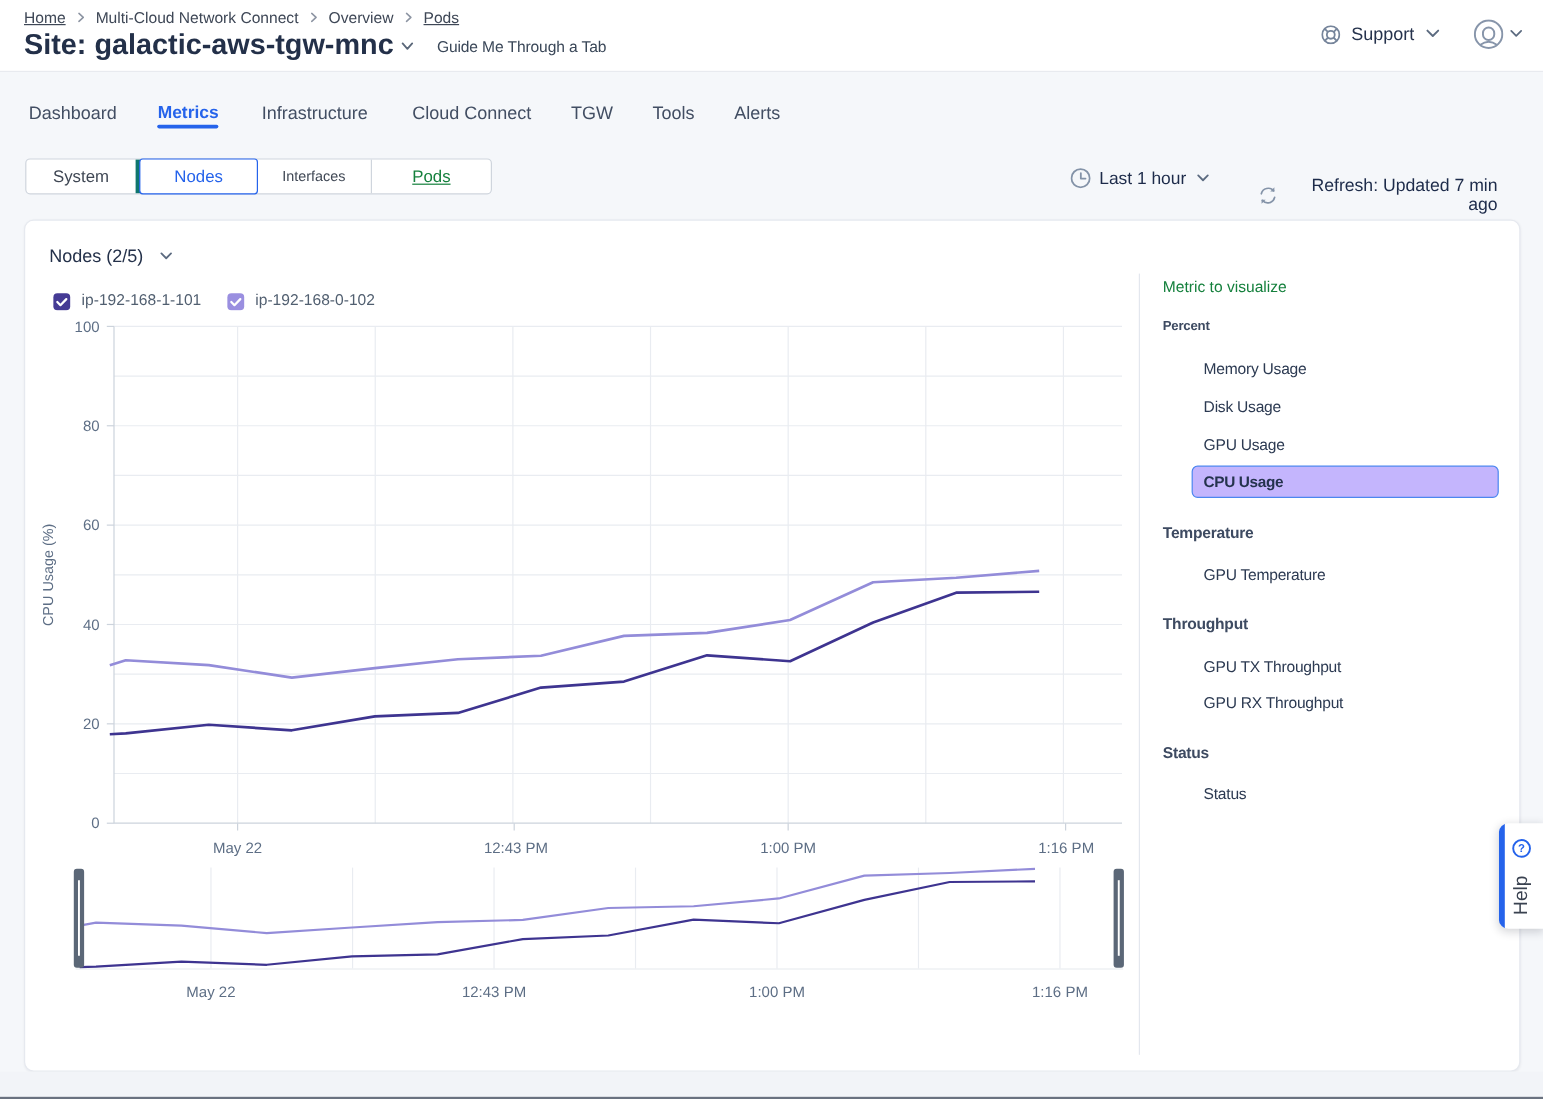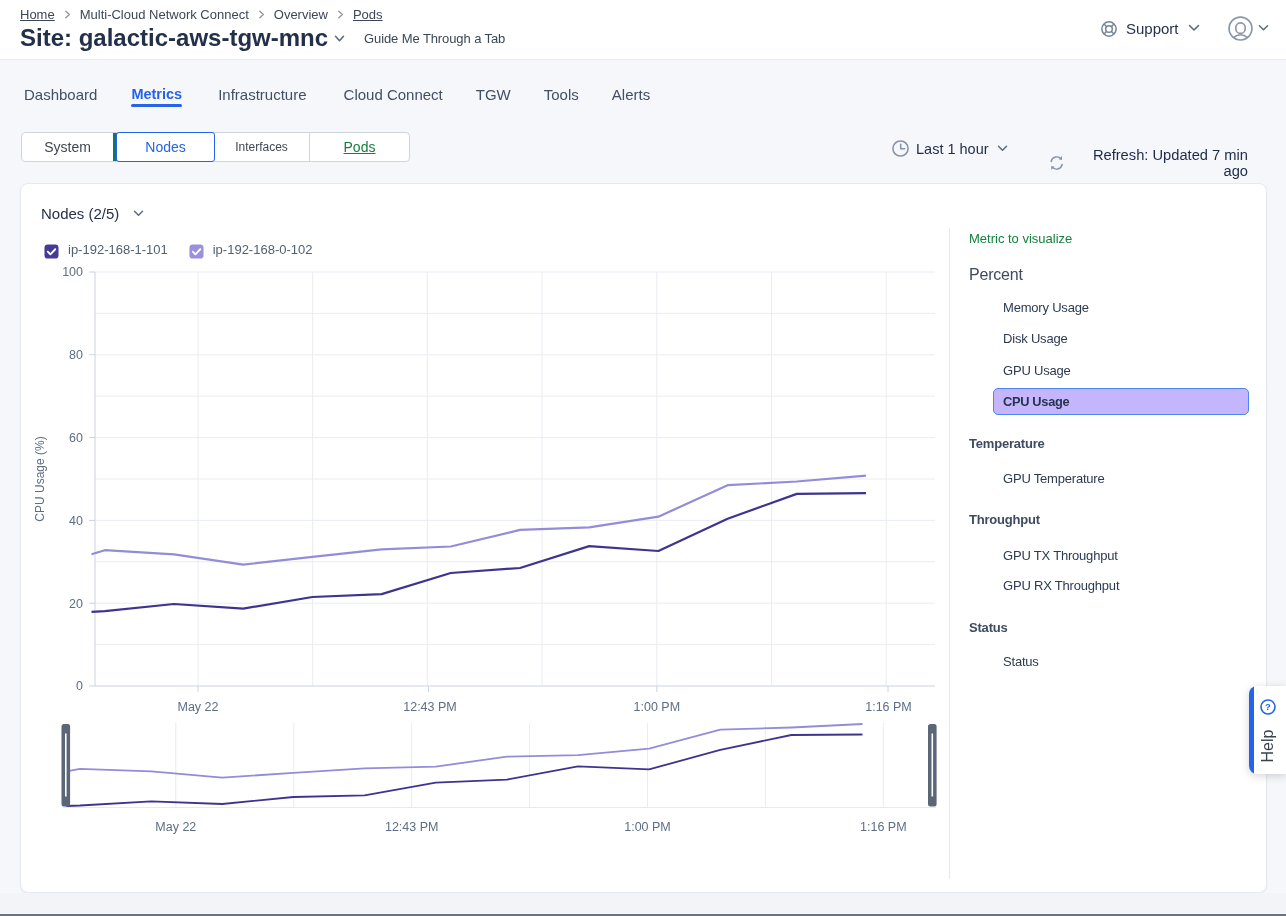--- a/index.html
+++ b/index.html
@@ -176,21 +176,21 @@
   <line x1="932.3" y1="733.5" x2="932.3" y2="796.5" stroke="#fff" stroke-width="1.6"></line>
   <text x="175.8" y="831" text-anchor="middle" font-size="12.5" fill="#5d6e85">May 22</text>
   <text x="411.7" y="831" text-anchor="middle" font-size="12.5" fill="#5d6e85">12:43 PM</text>
   <text x="647.5" y="831" text-anchor="middle" font-size="12.5" fill="#5d6e85">1:00 PM</text>
   <text x="883.3" y="831" text-anchor="middle" font-size="12.5" fill="#5d6e85">1:16 PM</text>
   </svg>
 
   <div class="abs" style="left:949px;top:228px;width:1px;height:651px;background:#e3e7ee;"></div>
 
   <div class="abs" style="left:969px;top:231px;font-size:13px;color:#15803d;">Metric to visualize</div>
-  <div class="abs" style="left:969px;top:266px;font-size:16px;font-weight:400;letter-spacing:-0.2px;color:#3d4a61;">Percent</div>
+  <div class="abs" style="left:969px;top:266px;font-size:11px;font-weight:700;letter-spacing:-0.2px;color:#3d4a61;">Percent</div>
   <div class="abs" style="left:1003px;top:300px;font-size:13px;letter-spacing:-0.2px;color:#2c3a52;">Memory Usage</div>
   <div class="abs" style="left:1003px;top:331px;font-size:13px;letter-spacing:-0.2px;color:#2c3a52;">Disk Usage</div>
   <div class="abs" style="left:1003px;top:363px;font-size:13px;letter-spacing:-0.2px;color:#2c3a52;">GPU Usage</div>
   <div class="abs" style="left:993px;top:388px;width:256px;height:27px;border:1.5px solid #4c86f0;border-radius:5px;background:#c4b5fd;display:flex;align-items:center;">
     <span style="margin-left:9px;font-size:12.8px;font-weight:700;letter-spacing:-0.3px;color:#25334e;">CPU Usage</span>
   </div>
   <div class="abs" style="left:969px;top:436px;font-size:13px;font-weight:700;letter-spacing:-0.2px;color:#3d4a61;">Temperature</div>
   <div class="abs" style="left:1003px;top:471px;font-size:13px;letter-spacing:-0.2px;color:#2c3a52;">GPU Temperature</div>
   <div class="abs" style="left:969px;top:512px;font-size:13px;font-weight:700;letter-spacing:-0.2px;color:#3d4a61;">Throughput</div>
   <div class="abs" style="left:1003px;top:548px;font-size:13px;letter-spacing:-0.2px;color:#2c3a52;">GPU TX Throughput</div>

